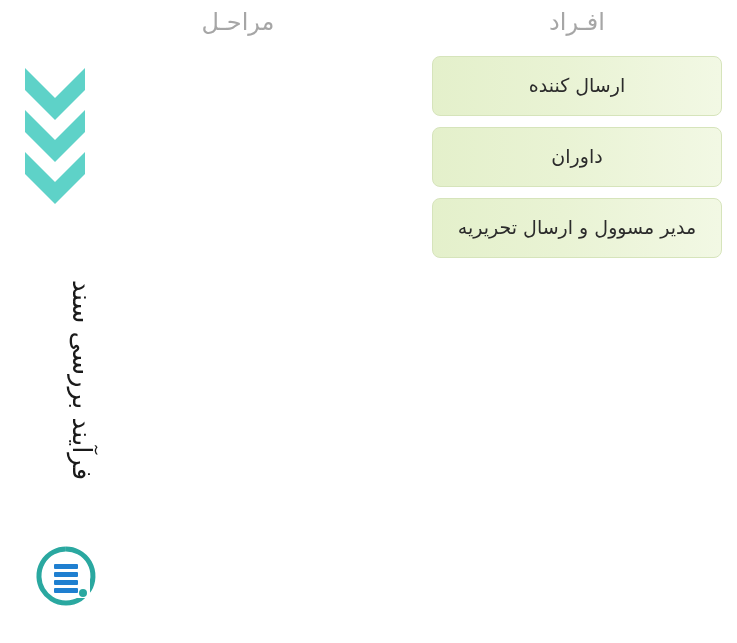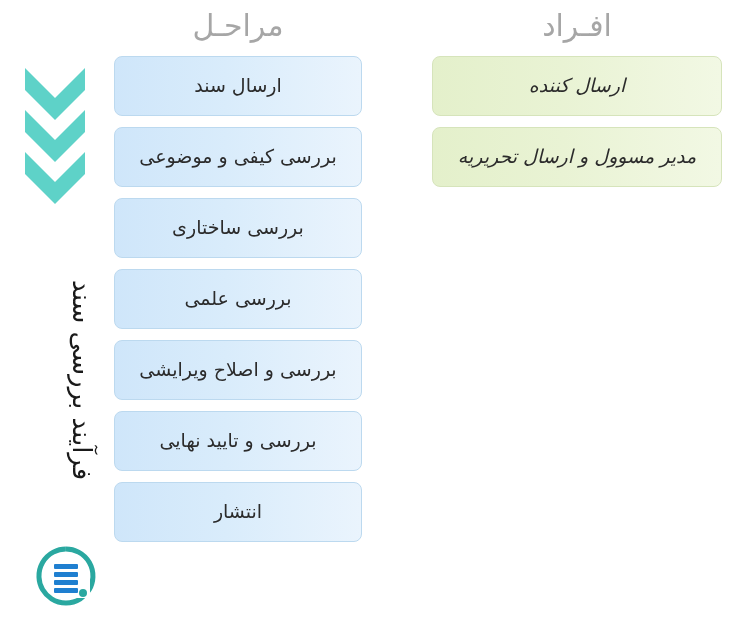--- a/index.html
+++ b/index.html
@@ -19,21 +19,21 @@
   #diagram {
     position: absolute;
     inset: 0;
   }
 
   
   .col-header {
     position: absolute;
     top: 8px;
     text-align: center;
-    font-size: 30px;
+    font-size: 24px;
     letter-spacing: 3px;
     color: #a6a6a6;
     direction: rtl;
     white-space: nowrap;
   }
   #header-stages {
     right: 375px;
     width: 248px;
   }
   #header-people {
@@ -49,21 +49,20 @@
     flex-direction: column;
     gap: 11px;
   }
   #col-stages {
     right: 375px;
     width: 248px;
   }
   #col-people {
     right: 15px;
     width: 290px;
-    font-style: italic;
   }
 
   
   .box {
     height: 60px;
     border-radius: 8px;
     display: flex;
     align-items: center;
     justify-content: center;
     text-align: center;
@@ -149,28 +148,20 @@
         <rect x="18" y="34" width="24" height="5" rx="1"></rect>
         <rect x="18" y="42" width="24" height="5" rx="1"></rect>
       </g>
       <circle cx="47" cy="47" r="4" fill="#2aa8a0"></circle>
     </svg>
   </div>
 
   <div class="col-header" id="header-stages">مراحـل</div>
   <div class="col-header" id="header-people">افـراد</div>
 
-  <div class="column" id="col-stages">
-    <div class="box box-stage">ارسال سند</div>
-    <div class="box box-stage">بررسی کیفی و موضوعی</div>
-    <div class="box box-stage">بررسی ساختاری</div>
-    <div class="box box-stage">بررسی علمی</div>
-    <div class="box box-stage">بررسی و اصلاح ویرایشی</div>
-    <div class="box box-stage">بررسی و تایید نهایی</div>
-    <div class="box box-stage">انتشار</div>
-  </div>
 
   <div class="column" id="col-people">
     <div class="box box-person">ارسال کننده</div>
+    <div class="box box-person">داوران</div>
     <div class="box box-person">مدیر مسوول و ارسال تحریریه</div>
   </div>
 
 </div>
 
 </body></html>

